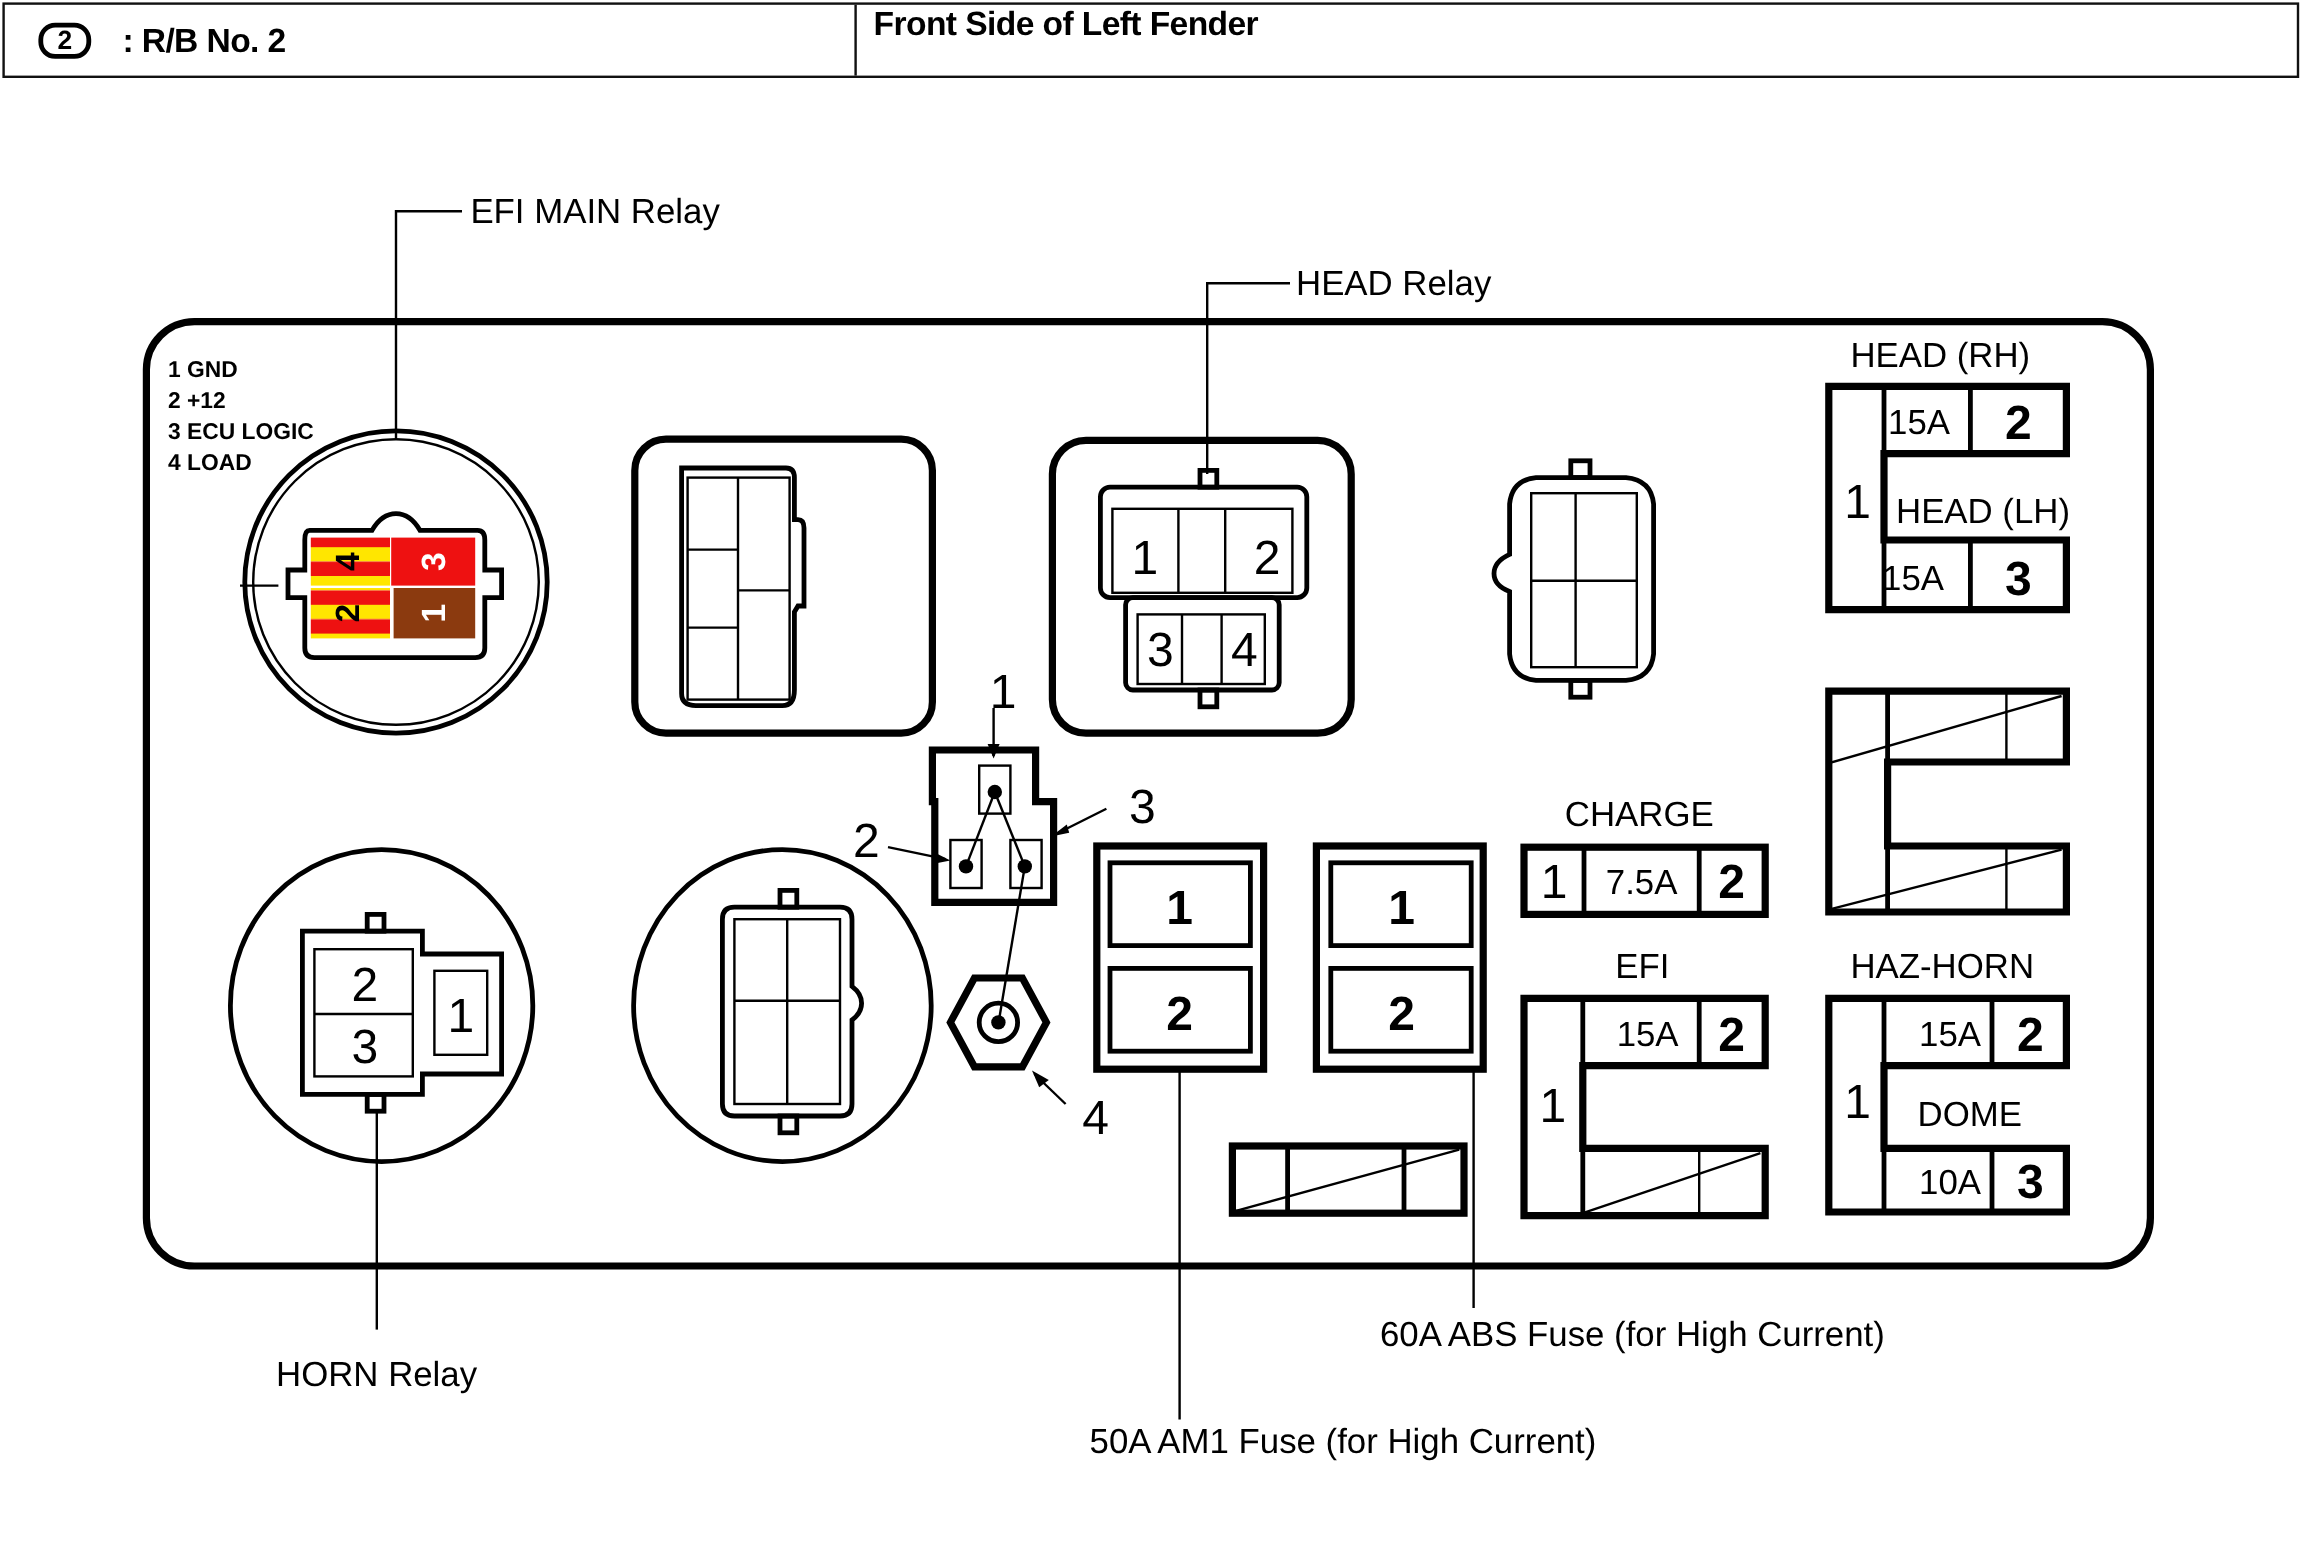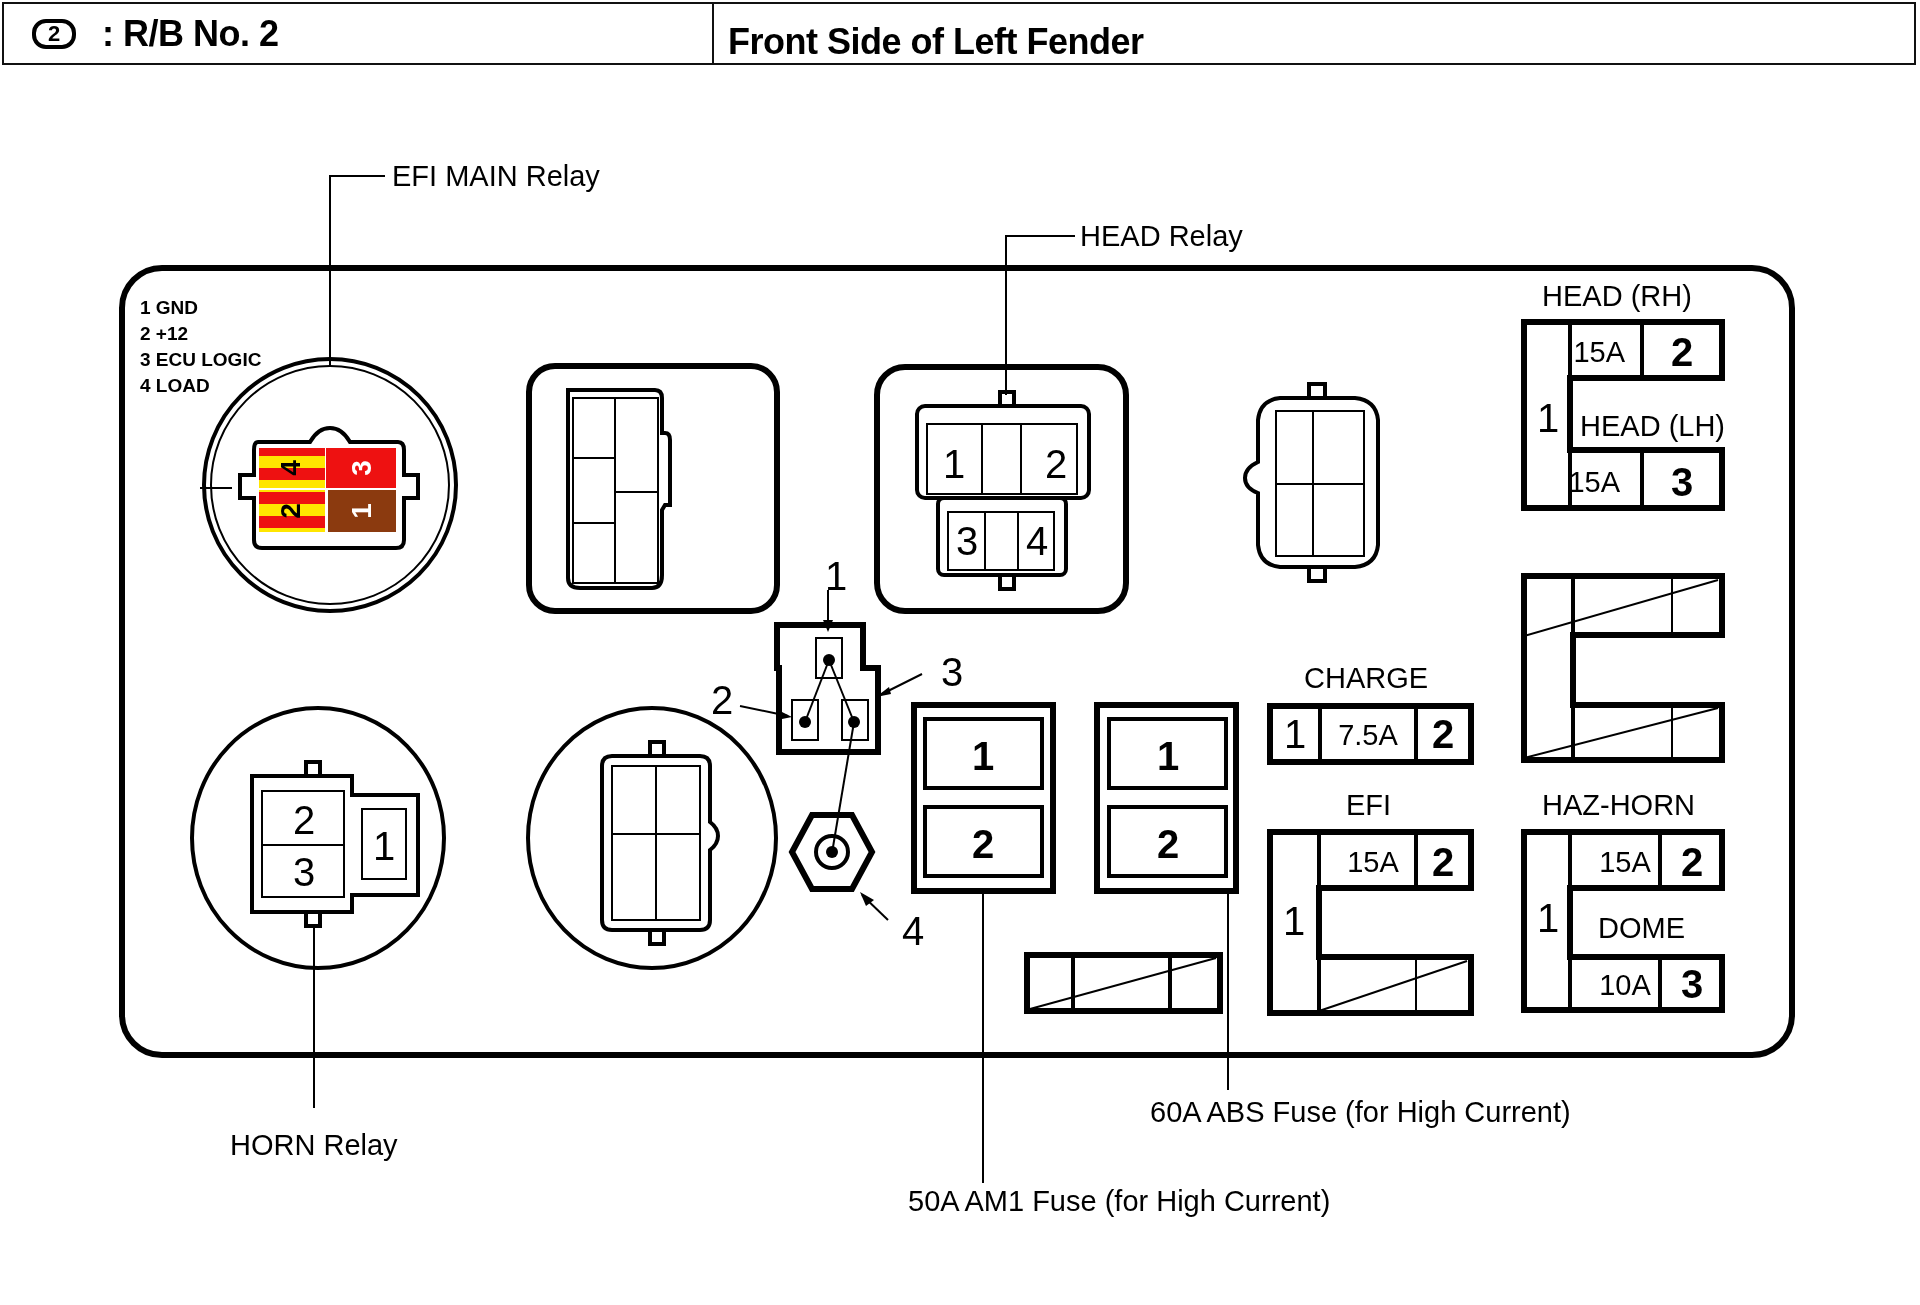--- a/index.html
+++ b/index.html
@@ -1,21 +1,21 @@
 <!DOCTYPE html>
 <html><head>
 <meta charset="utf-8">
 <style>
   html, body { margin:0; padding:0; background:#fff; }
   body { width:1920px; height:1305px; position:relative; overflow:hidden; font-family:"Liberation Sans", sans-serif; }
   .hdr { position:absolute; left:2px; top:2px; width:1914px; height:63px; border:2px solid #111; display:flex; box-sizing:border-box; }
   .hdr-left { width:710px; border-right:2px solid #111; display:flex; align-items:center; padding-left:28px; box-sizing:border-box; }
-  .hdr-right { flex:1; display:flex; align-items:flex-end; padding-left:14px; }
+  .hdr-right { flex:1; display:flex; align-items:flex-start; padding-left:14px; }
   .badge { display:inline-flex; align-items:center; justify-content:center; width:44px; height:30px; border:4px solid #000; border-radius:14px; font-weight:bold; font-size:22px; box-sizing:border-box; margin-right:26px; }
-  .hdr-title { font-weight:bold; font-size:36px; letter-spacing:-0.5px; }
+  .hdr-title { font-weight:bold; font-size:28px; letter-spacing:-0.5px; }
   svg { position:absolute; left:0; top:0; }
   svg text { font-family:"Liberation Sans", sans-serif; fill:#000; }
   .lbl { font-size:29px; }
   .pin { font-size:40px; }
   .amp { font-size:29px; }
   .th { fill:none; stroke:#000; stroke-width:6; }
   .md { fill:none; stroke:#000; stroke-width:4; }
   .tn { fill:none; stroke:#000; stroke-width:2; }
   .legend { font-size:19px; font-weight:bold; }
 </style>

